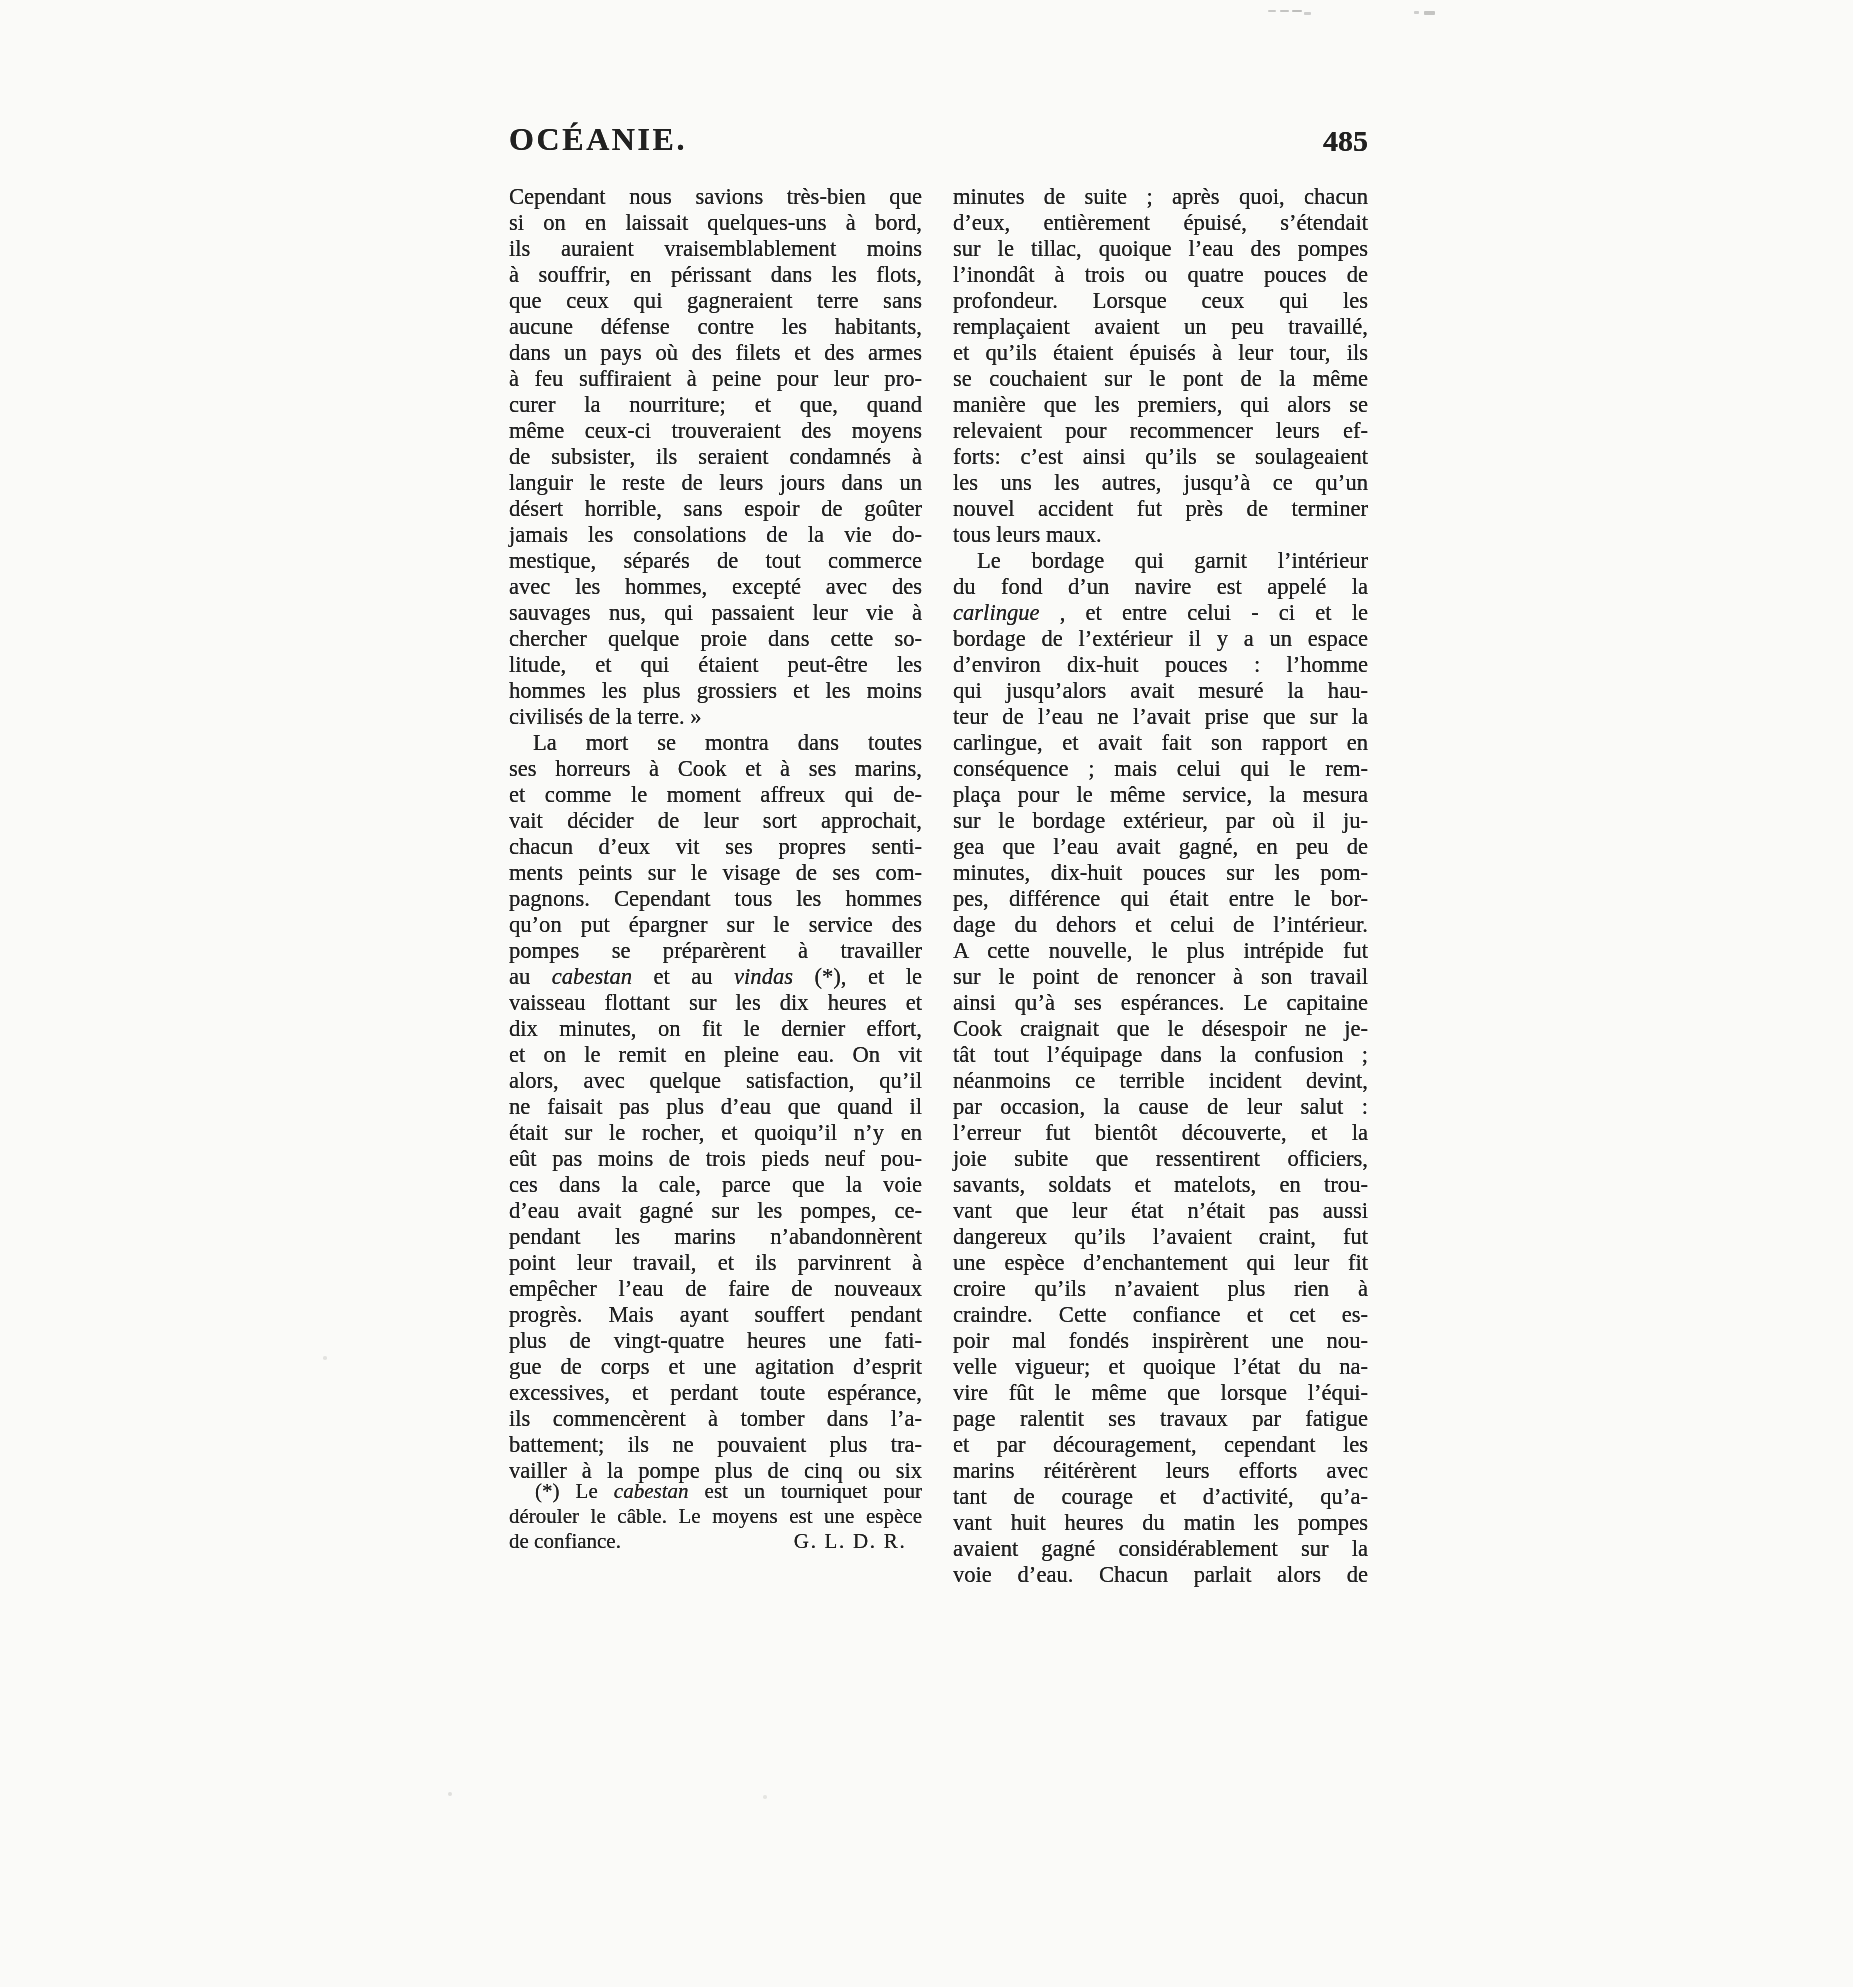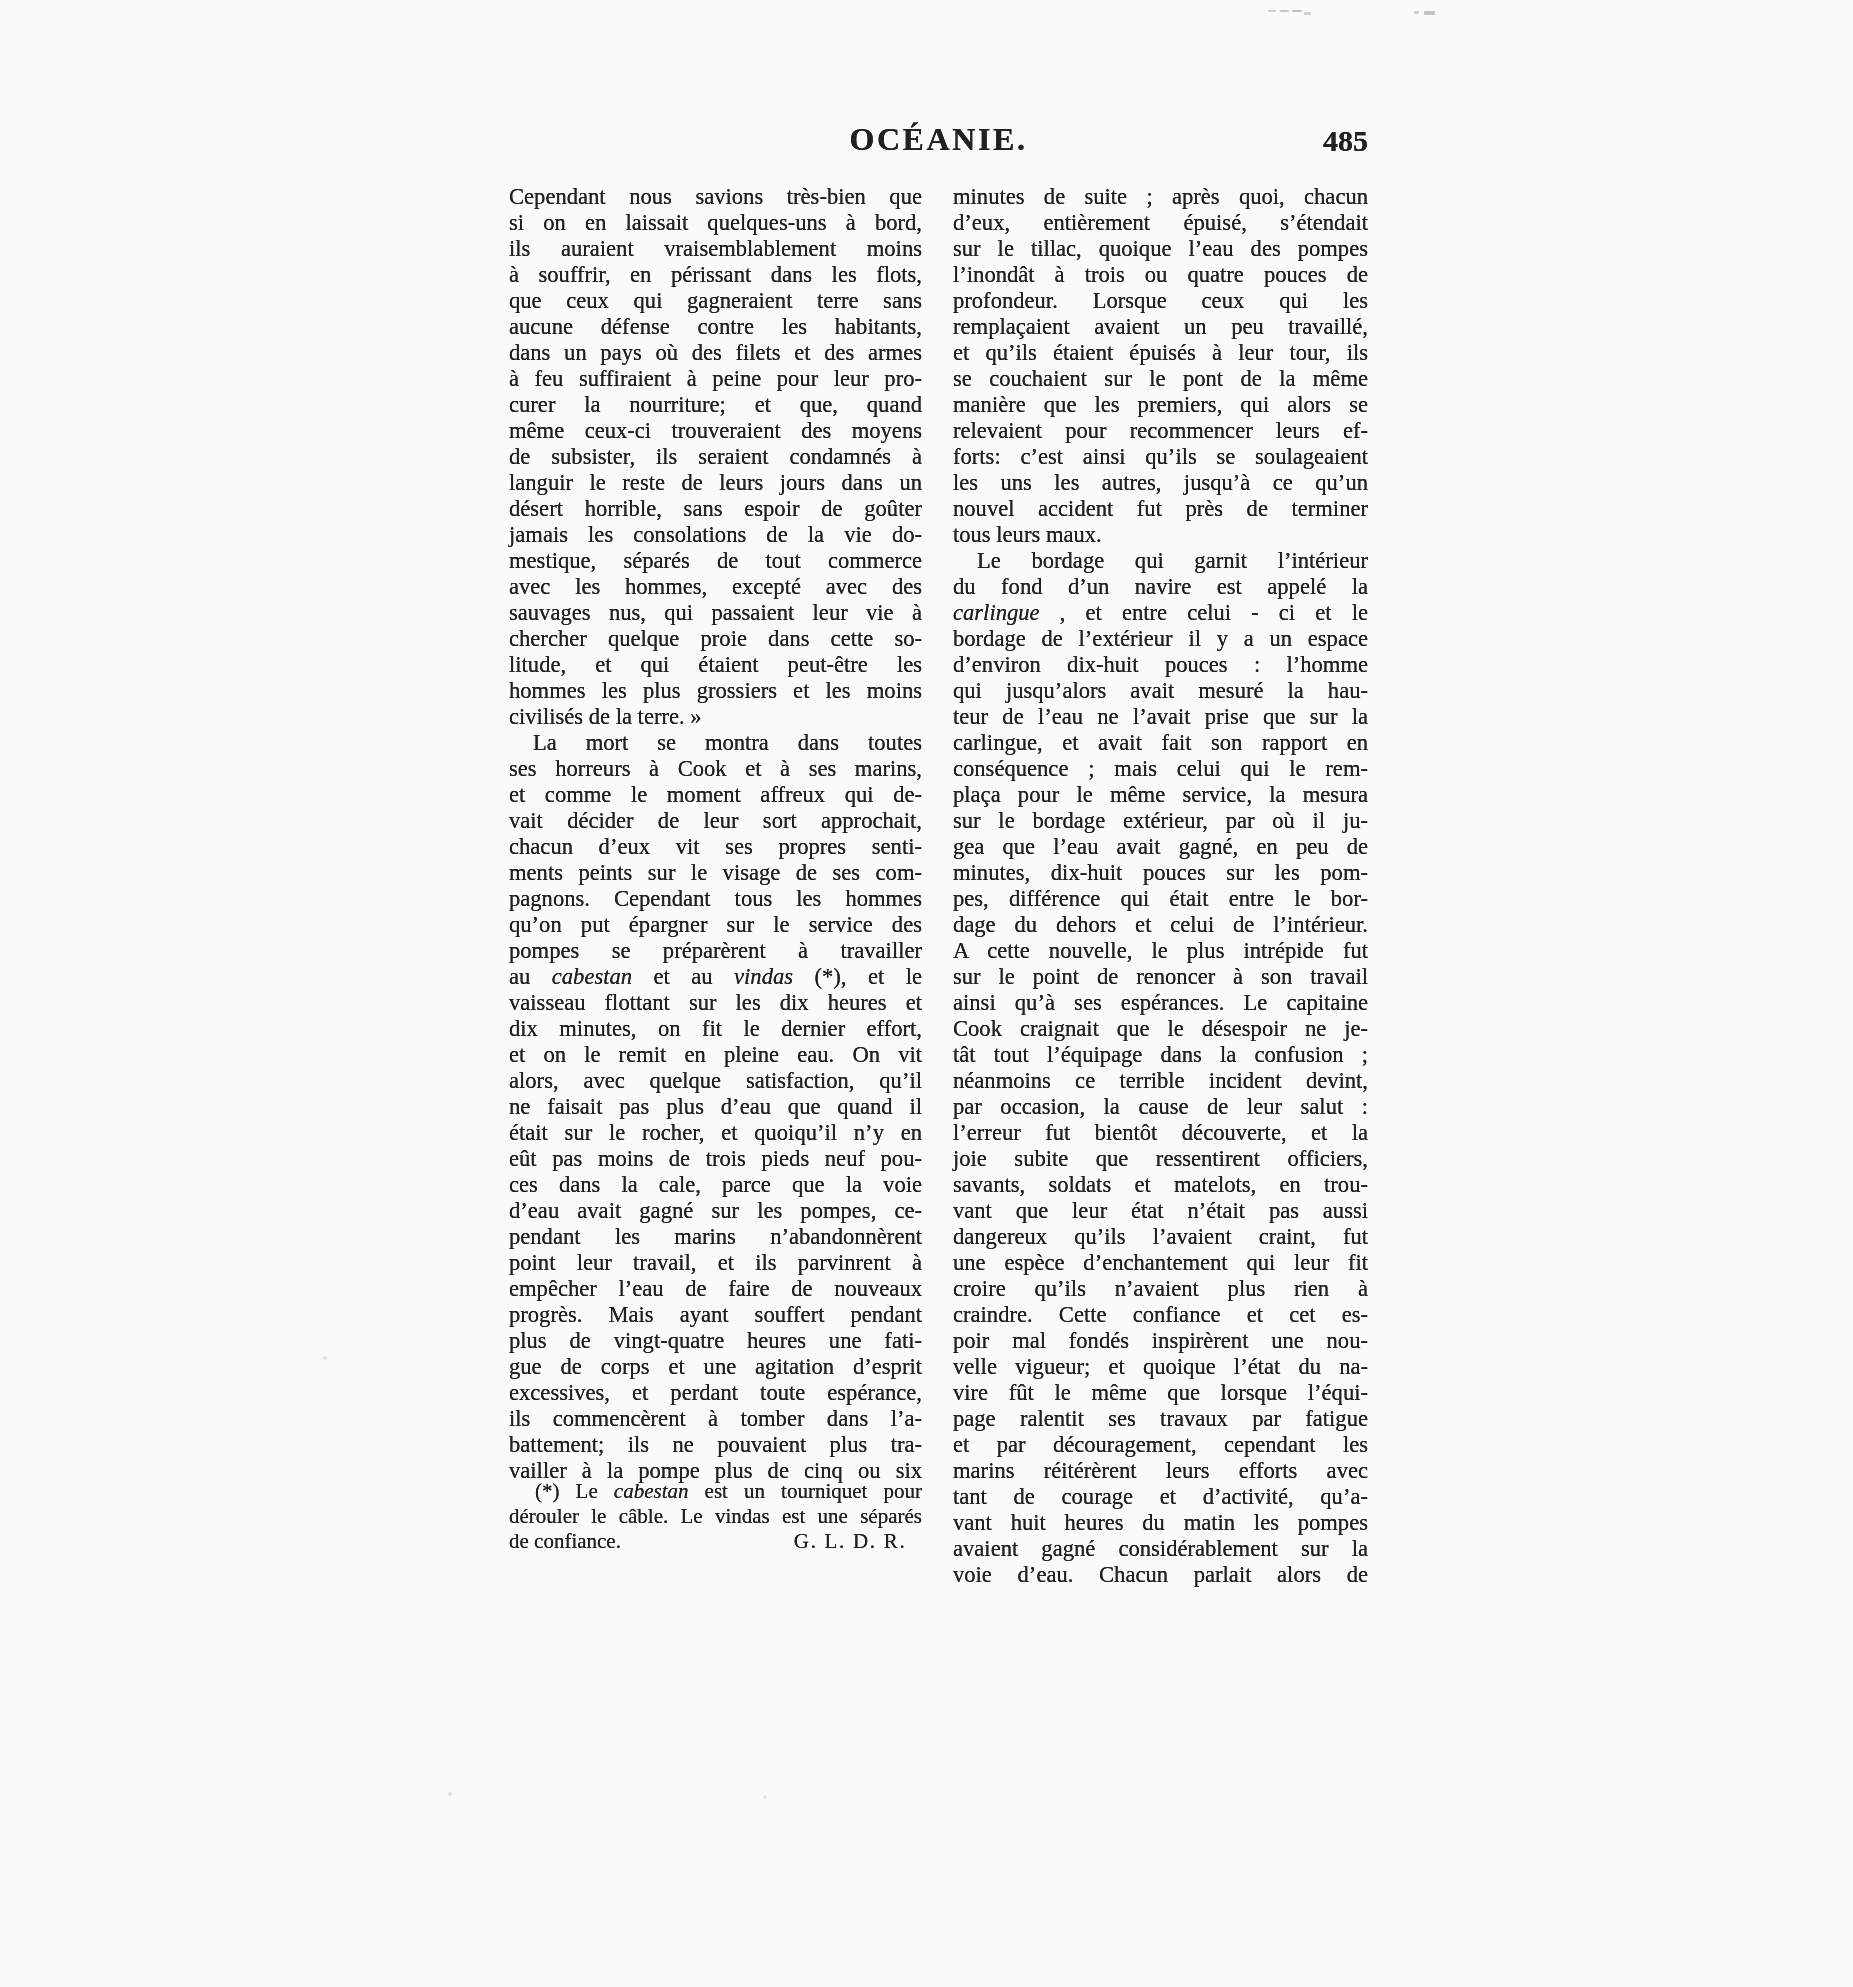--- a/index.html
+++ b/index.html
@@ -15,21 +15,21 @@
     font-family: "Liberation Serif", "DejaVu Serif", serif;
     color: var(--ink, #212121);
     overflow: hidden;
   }
   
   .running-title {
     position: absolute;
     left: 509px;
     top: 122px;
     width: 859px;
-    text-align: center;
+    text-align: left;
     font-size: 32px;
     font-weight: bold;
     letter-spacing: 2.6px;
     line-height: 35px;
     text-shadow: 0 0 0.5px currentColor;
   }
   .page-number {
     position: absolute;
     left: 953px;
     top: 124px;
@@ -220,21 +220,21 @@
       <div class="line">marins réitérèrent leurs efforts avec</div>
       <div class="line">tant de courage et d’activité, qu’a-</div>
       <div class="line">vant huit heures du matin les pompes</div>
       <div class="line">avaient gagné considérablement sur la</div>
       <div class="line">voie d’eau. Chacun parlait alors de</div>
     </div>
 
   <div class="footnote">
     <span class="footnote-signature">G. L. D. R.</span>
   <div class="line indent">(*) Le <i>cabestan</i> est un tourniquet pour</div>
-      <div class="line">dérouler le câble. Le vindas est une séparés</div>
+      <div class="line">dérouler le câble. Le moyens est une espèce</div>
       <div class="line para-end">de confiance.</div>
     </div>
 
   <div class="artifact a1"></div>
   <div class="artifact a2"></div>
   <div class="artifact a3"></div>
   <div class="artifact a4"></div>
   <div class="artifact a5"></div>
   <div class="artifact a6"></div>
   <div class="dot d1"></div>

